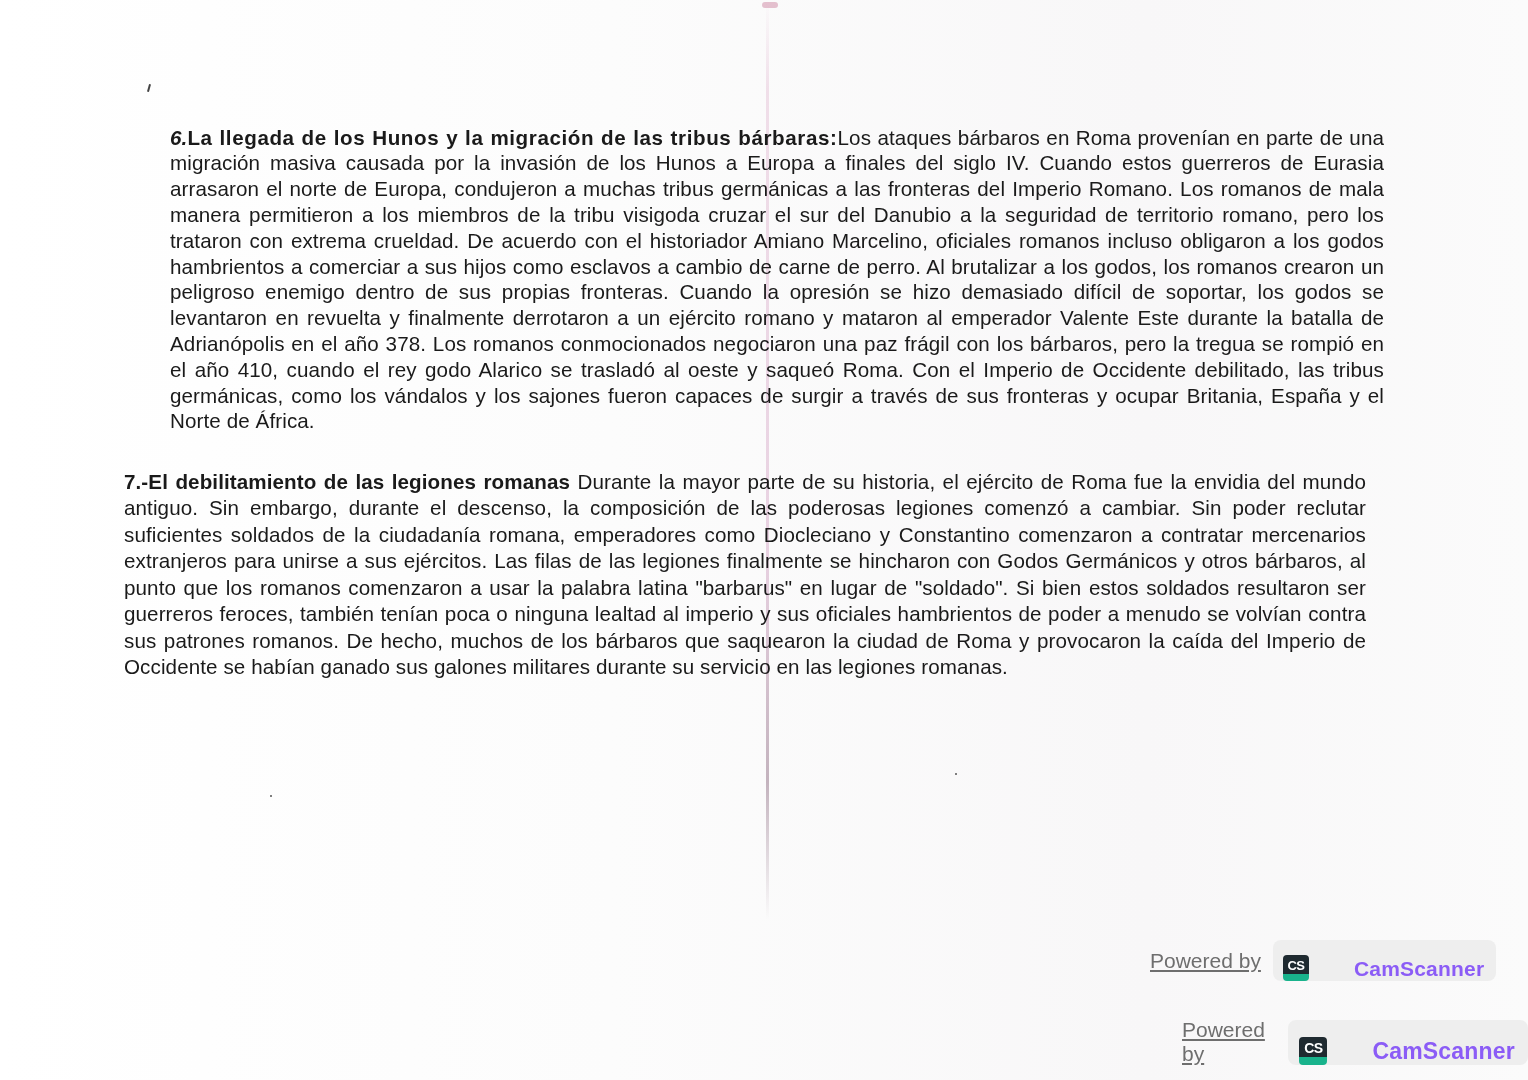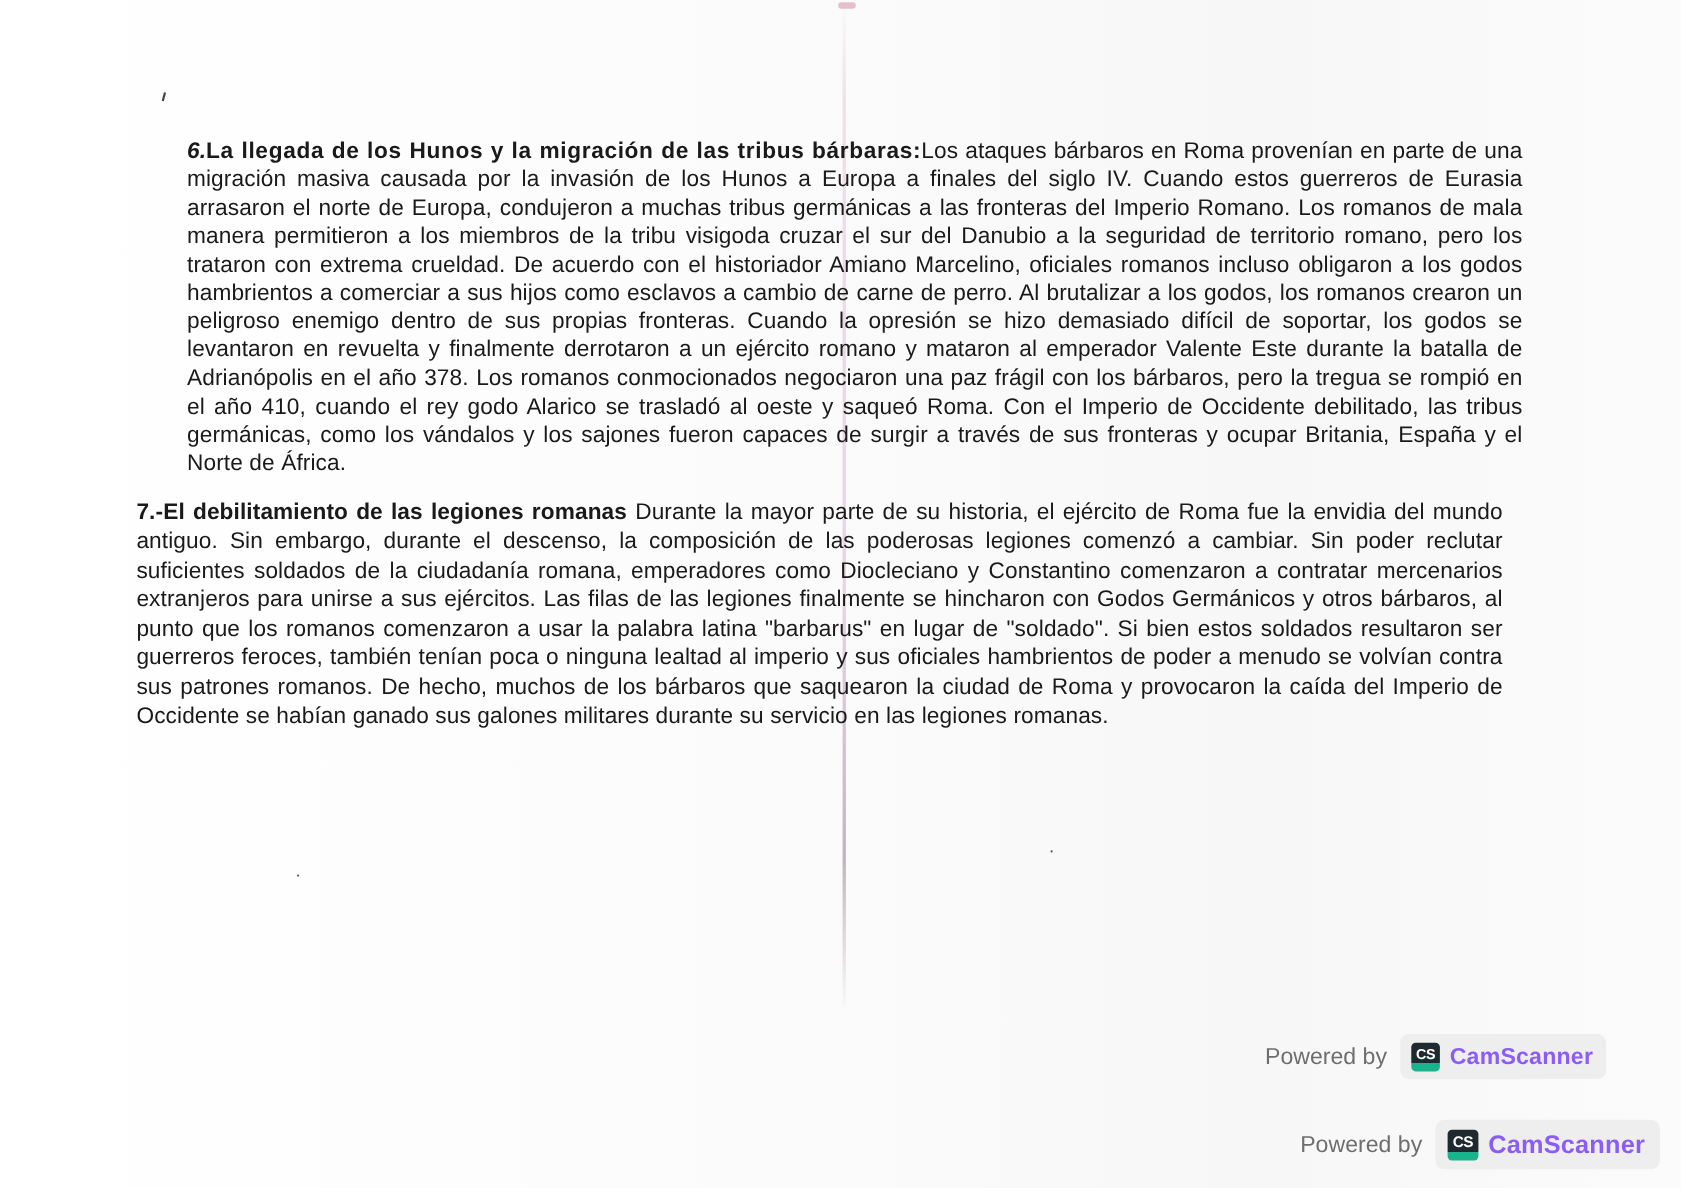--- a/index.html
+++ b/index.html
@@ -52,21 +52,21 @@
       letter-spacing: 0.1px;
     }
     .section-6 {
       left: 134px;
       top: 104px;
       width: 1214px;
       margin-left: 36px;
     }
     .section-7 {
       left: 124px;
-      top: 432px;
+      top: 448px;
       width: 1242px;
       line-height: 26.5px;
     }
     .heading {
       font-weight: bold;
     }
     .section-6 .heading {
       letter-spacing: 0.6px;
     }
     .num {
@@ -79,28 +79,30 @@
       position: absolute;
       display: flex;
       align-items: center;
     }
     .badge-row-1 { left: 1150px; top: 940px; }
     .badge-row-2 { left: 1182px; top: 1018px; }
     .powered-by {
       font-size: 21px;
       color: #6e6e6e;
       margin-right: 12px;
+      text-decoration: underline;
     }
     .badge {
       display: flex;
-      align-items: center;
+      align-items: flex-end;
       background: #eeeeee;
       border-radius: 8px;
       padding: 0 12px 0 10px;
       height: 41px;
+      gap: 36px;
     }
     .badge-row-2 .badge { height: 45px; padding: 0 13px 0 11px; }
     .cs-logo {
       width: 26px;
       height: 26px;
       border-radius: 4px;
       background: linear-gradient(180deg, #1f2a30 0%, #1f2a30 72%, #19b38c 72%, #19b38c 100%);
       color: #ffffff;
       font-weight: bold;
       font-size: 13px;

